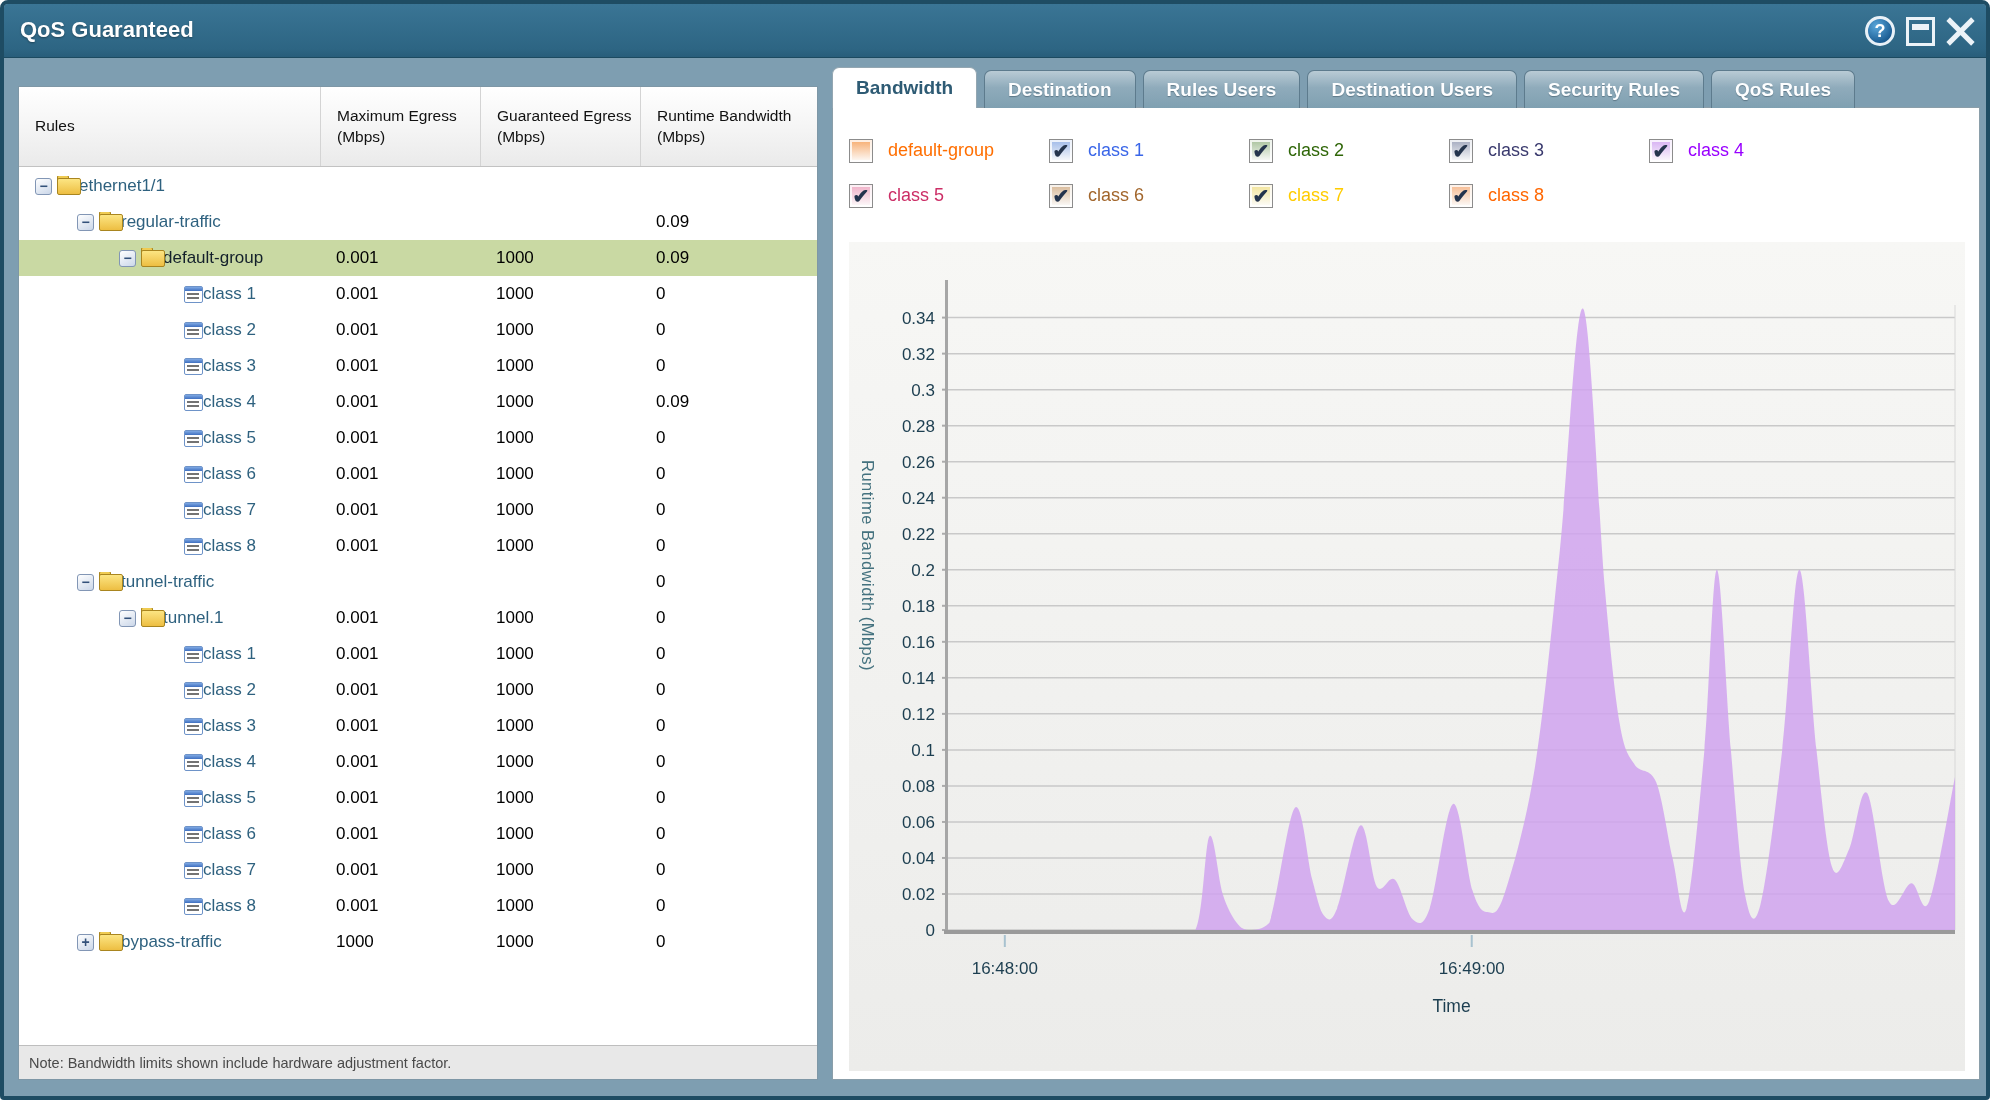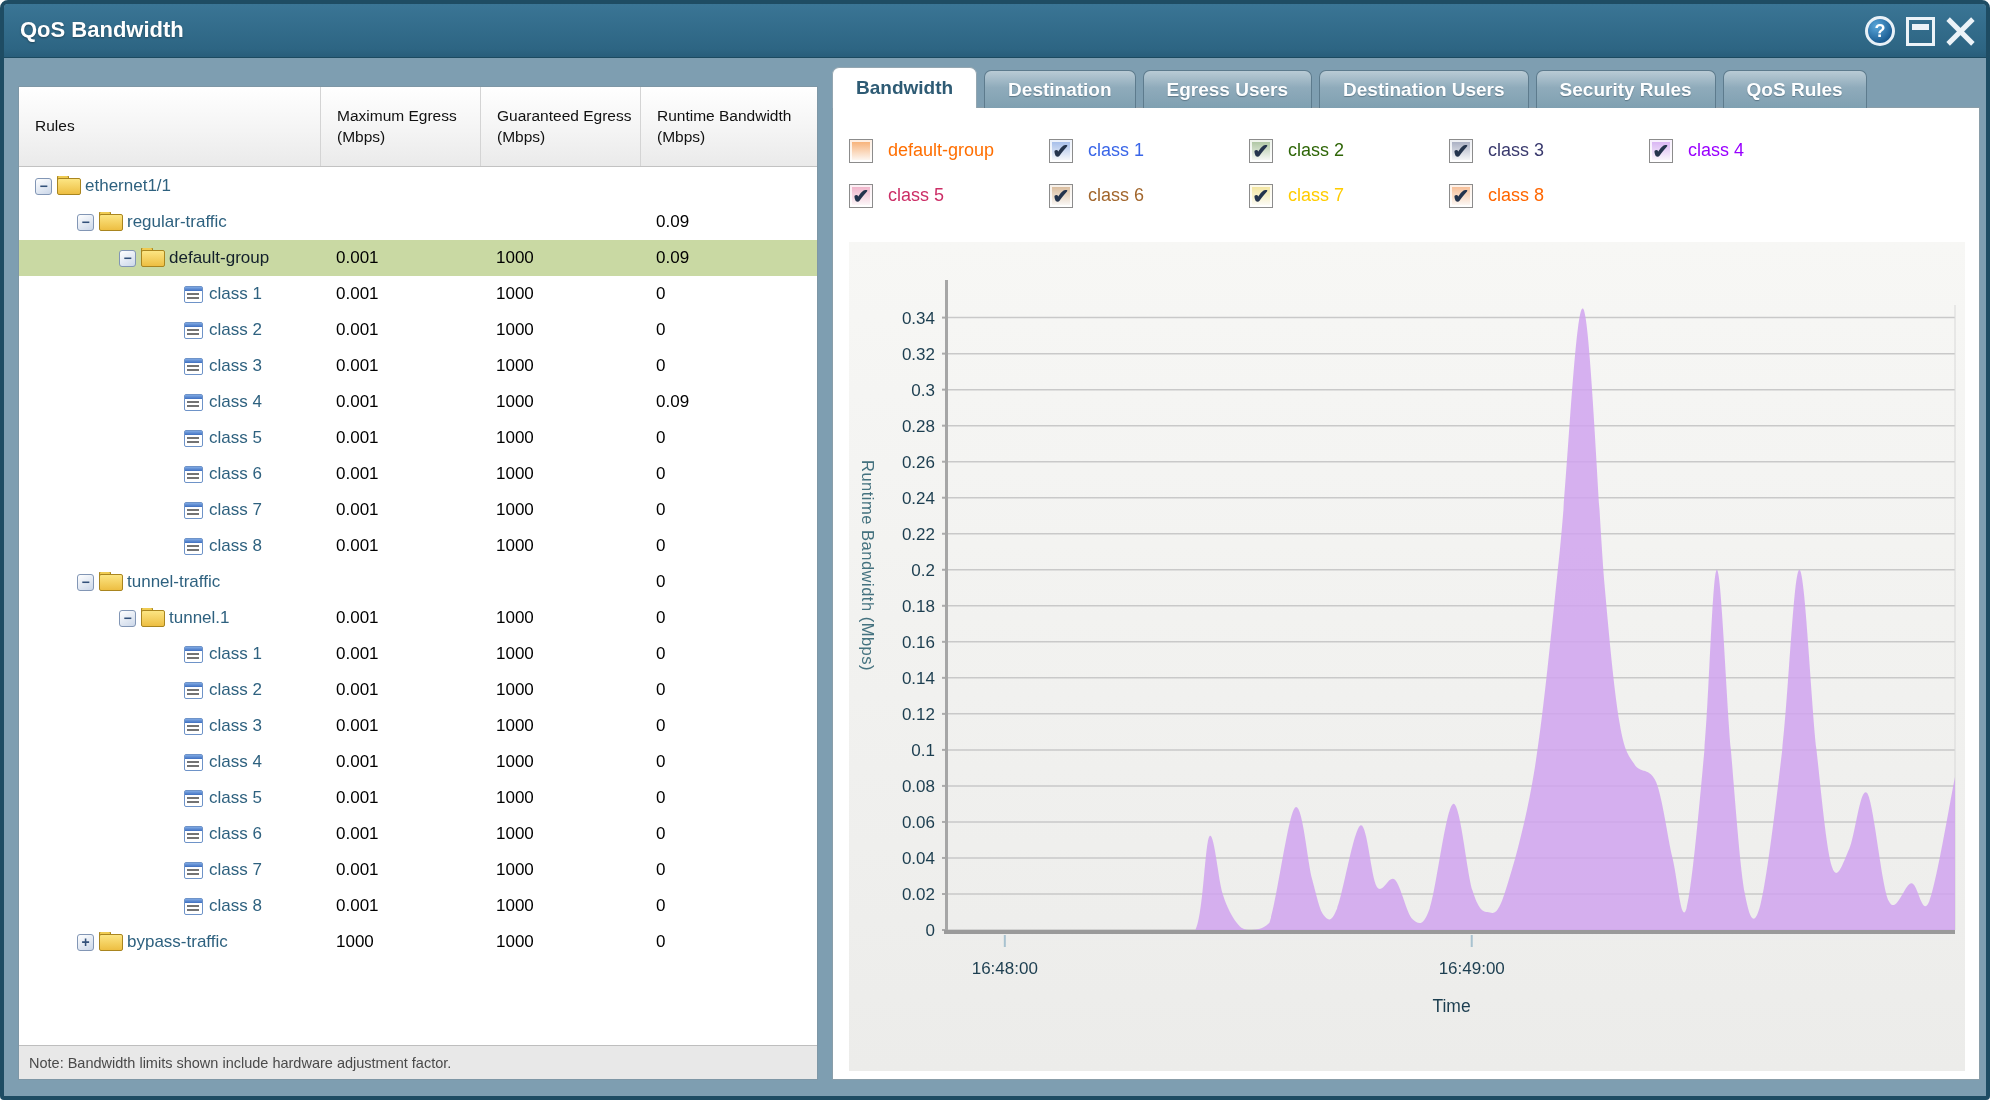--- a/index.html
+++ b/index.html
@@ -31,21 +31,21 @@
     border-bottom:1px solid #C2C2C2; font-size:15.5px; color:#111; }
   .lp-header .hc { border-right:1px solid #D4D4D4; padding:6px 6px 6px 16px; display:flex; align-items:center; line-height:1.3; }
   .hc-name { width:302px; }
   .hc-ge { width:160px; } .hc-me { width:160px; } .hc-rb { flex:1; border-right:none !important; }
   .lp-body { position:absolute; top:81px; bottom:34px; left:0; right:0; overflow:hidden; background:#fff; }
   .t-row { display:flex; height:36px; align-items:center; font-size:17px; }
   .t-row.selected { background:#C9D9A3; }
   .cell-name { width:302px; display:flex; align-items:center; overflow:hidden; white-space:nowrap; }
   .cell-num { width:160px; padding-left:15px; color:#000; }
   .cell-rb { flex:1; }
-  .tree-label { color:#2E617F; margin-left:6px; }
+  .tree-label { color:#2E617F; }
   .t-row.selected .tree-label { color:#13202B; }
   .expander { width:17px; height:17px; min-width:17px; border:1px solid #8296B5; border-radius:3px;
     background:linear-gradient(150deg,#FFFFFF,#CBD7E9); color:#33517A; font-size:14px; font-weight:bold;
     text-align:center; line-height:14px; margin-right:5px; cursor:pointer; }
   .folder-icon { width:22px; height:16px; min-width:22px; position:relative; }
   .folder-icon::before { content:""; position:absolute; left:0; top:-3px; width:10px; height:5px;
     background:#EFCB52; border:1px solid #A9851F; border-radius:2px 2px 0 0; }
   .folder-icon::after { content:""; position:absolute; left:0; top:0; width:22px; height:15px;
     background:linear-gradient(#FCE583,#EDBE42); border:1px solid #A9851F; border-radius:2px; }
   .doc-icon { width:19px; height:17px; min-width:19px; background:#fff; border:1px solid #6E93C8; border-radius:2px; position:relative; }
@@ -76,21 +76,21 @@
     background:linear-gradient(#F7F7F5,#ECECEA); }
   .ylabel { position:absolute; left:9px; top:218px; writing-mode:vertical-rl;
     color:#44727F; font-size:16.5px; letter-spacing:.5px; }
 </style>
 </head>
 <body>
 
 <div class="dialog">
 
   <div class="titlebar">
-    <div class="title">QoS Bandwidth</div>
+    <div class="title">QoS Guaranteed</div>
     <div class="winbtns">
       <div class="help-btn">?</div>
       <div class="restore-btn"></div>
       <div class="close-btn"></div>
     </div>
   </div>
 
   <div class="left-panel">
     <div class="lp-header">
       <div class="hc hc-name">Rules</div>
@@ -303,21 +303,21 @@
           <div class="cell-num">1000</div>
           <div class="cell-num cell-rb">0</div>
         </div>
       </div>
     <div class="lp-note">Note: Bandwidth limits shown include hardware adjustment factor.</div>
   </div>
 
   <div class="tabs" id="tabs">
       <div class="tab active">Bandwidth</div>
       <div class="tab">Destination</div>
-      <div class="tab">Egress Users</div>
+      <div class="tab">Rules Users</div>
       <div class="tab">Destination Users</div>
       <div class="tab">Security Rules</div>
       <div class="tab">QoS Rules</div>
     </div>
 
   <div class="right-panel">
     <div class="legend" id="legend">
         <div class="legend-item">
           <div class="cbox" style="background: linear-gradient(rgb(247, 172, 110), rgb(253, 253, 253));"></div>
           <span class="legend-label" style="color: rgb(255, 110, 0);">default-group</span>

